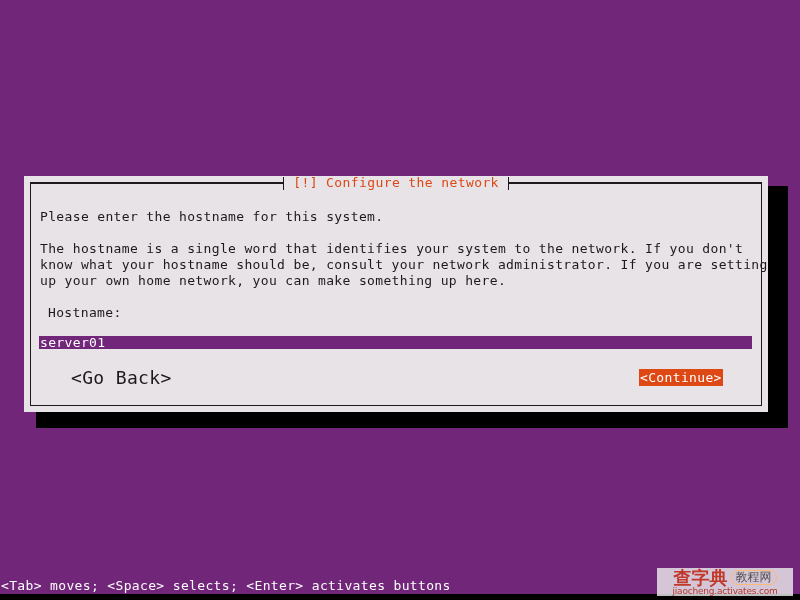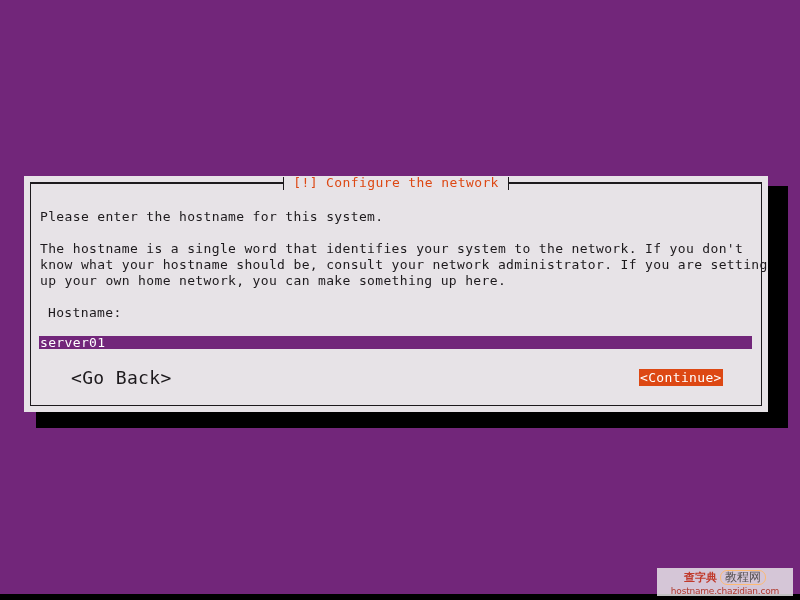--- a/index.html
+++ b/index.html
@@ -203,21 +203,21 @@
   }
   #watermark-logo {
     display: flex;
     align-items: center;
     height: 17px;
     line-height: 17px;
   }
   #watermark-cn-main {
     color: #c0392b;
     font-family: "DejaVu Sans", sans-serif;
-    font-size: 11px;
+    font-size: 18px;
     font-weight: bold;
     letter-spacing: 0px;
   }
   #watermark-cn-sub {
     color: #555052;
     font-family: "DejaVu Sans", sans-serif;
     font-size: 12px;
     border: 1px solid #fdba74;
     border-radius: 7px;
     padding: 0px 4px;
@@ -259,24 +259,27 @@
 
   <div id="hostname-field">
     <div id="hostname-fill"></div>
     <div id="hostname-dashes">________________________________________________________________________________________</div>
     <div id="hostname-value">server01</div>
   </div>
 
   <div id="go-back-button">&lt;Go Back&gt;</div>
   <div id="continue-button">&lt;Continue&gt;</div>
 
+  <div id="status-bar">
+    <div id="status-text">&lt;Tab&gt; moves; &lt;Space&gt; selects; &lt;Enter&gt; activates buttons</div>
+  </div>
 
   <div id="bottom-strip"></div>
 
   <div id="watermark">
     <div id="watermark-logo">
       <span id="watermark-cn-main">查字典</span>
       <span id="watermark-cn-sub">教程网</span>
     </div>
-    <div id="watermark-url">hostname.chazidian.com</div>
+    <div id="watermark-url">jiaocheng.activates.com</div>
   </div>
 
 </div>
 
 </body></html>

